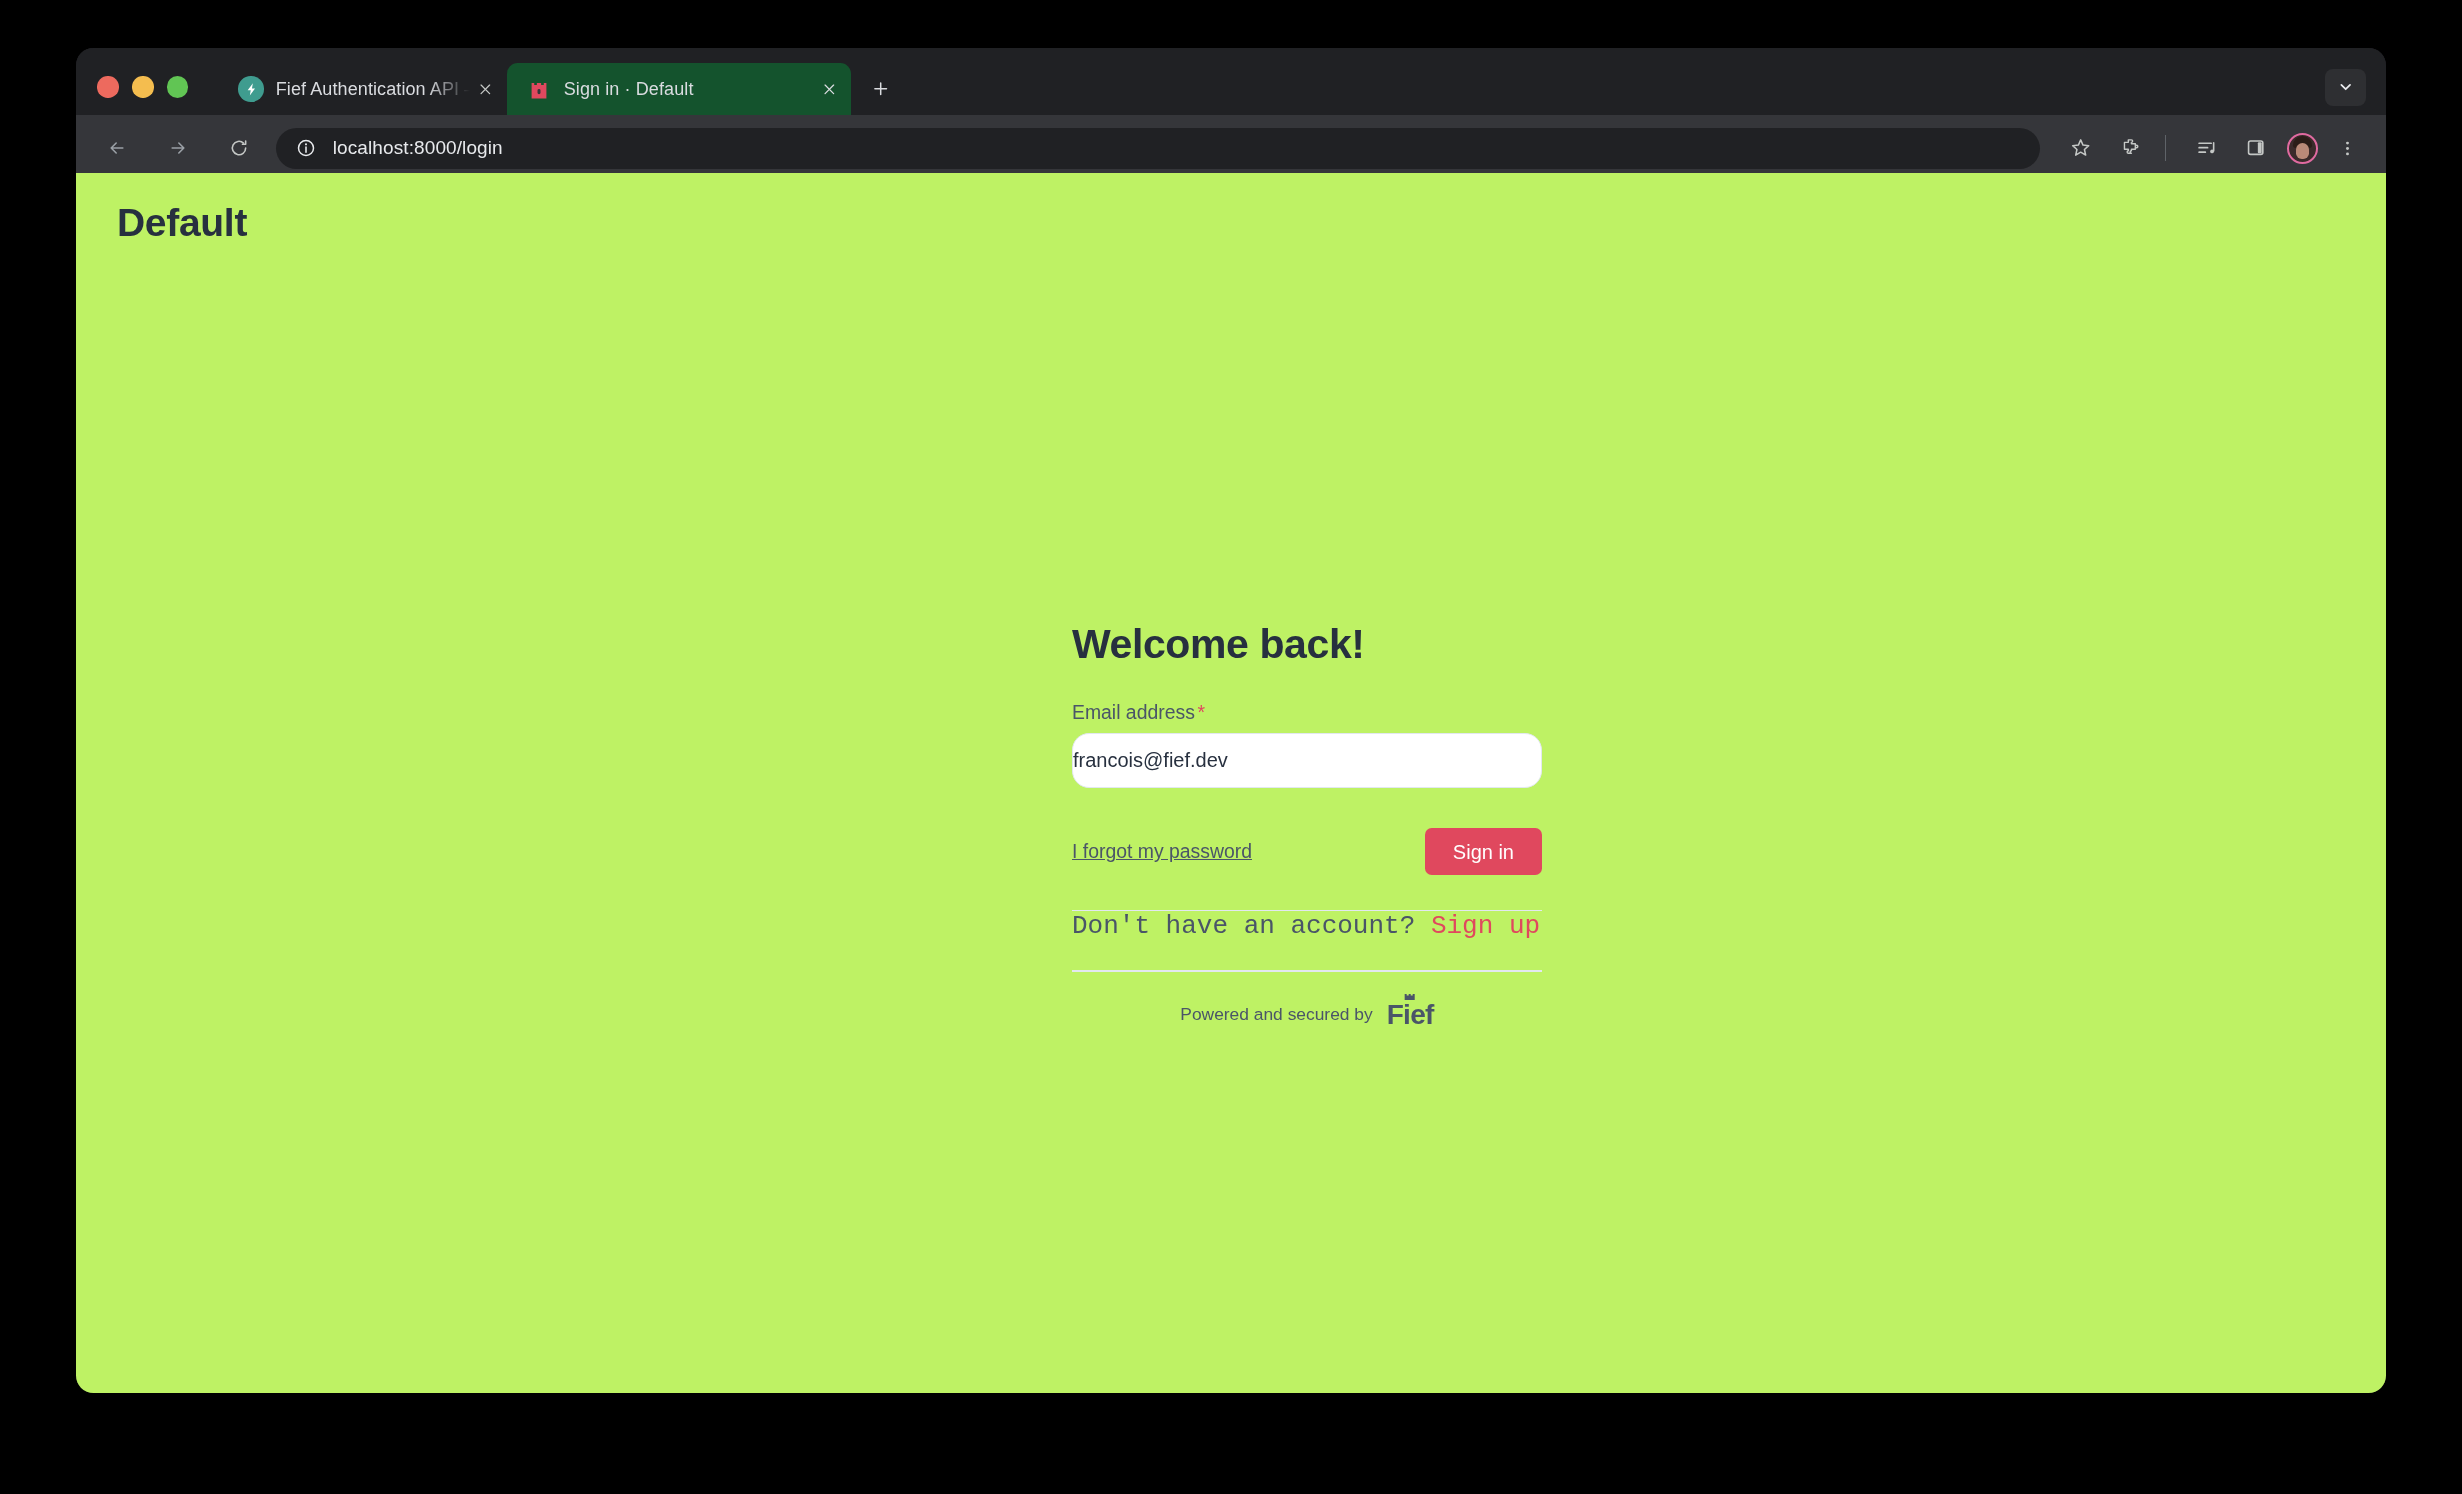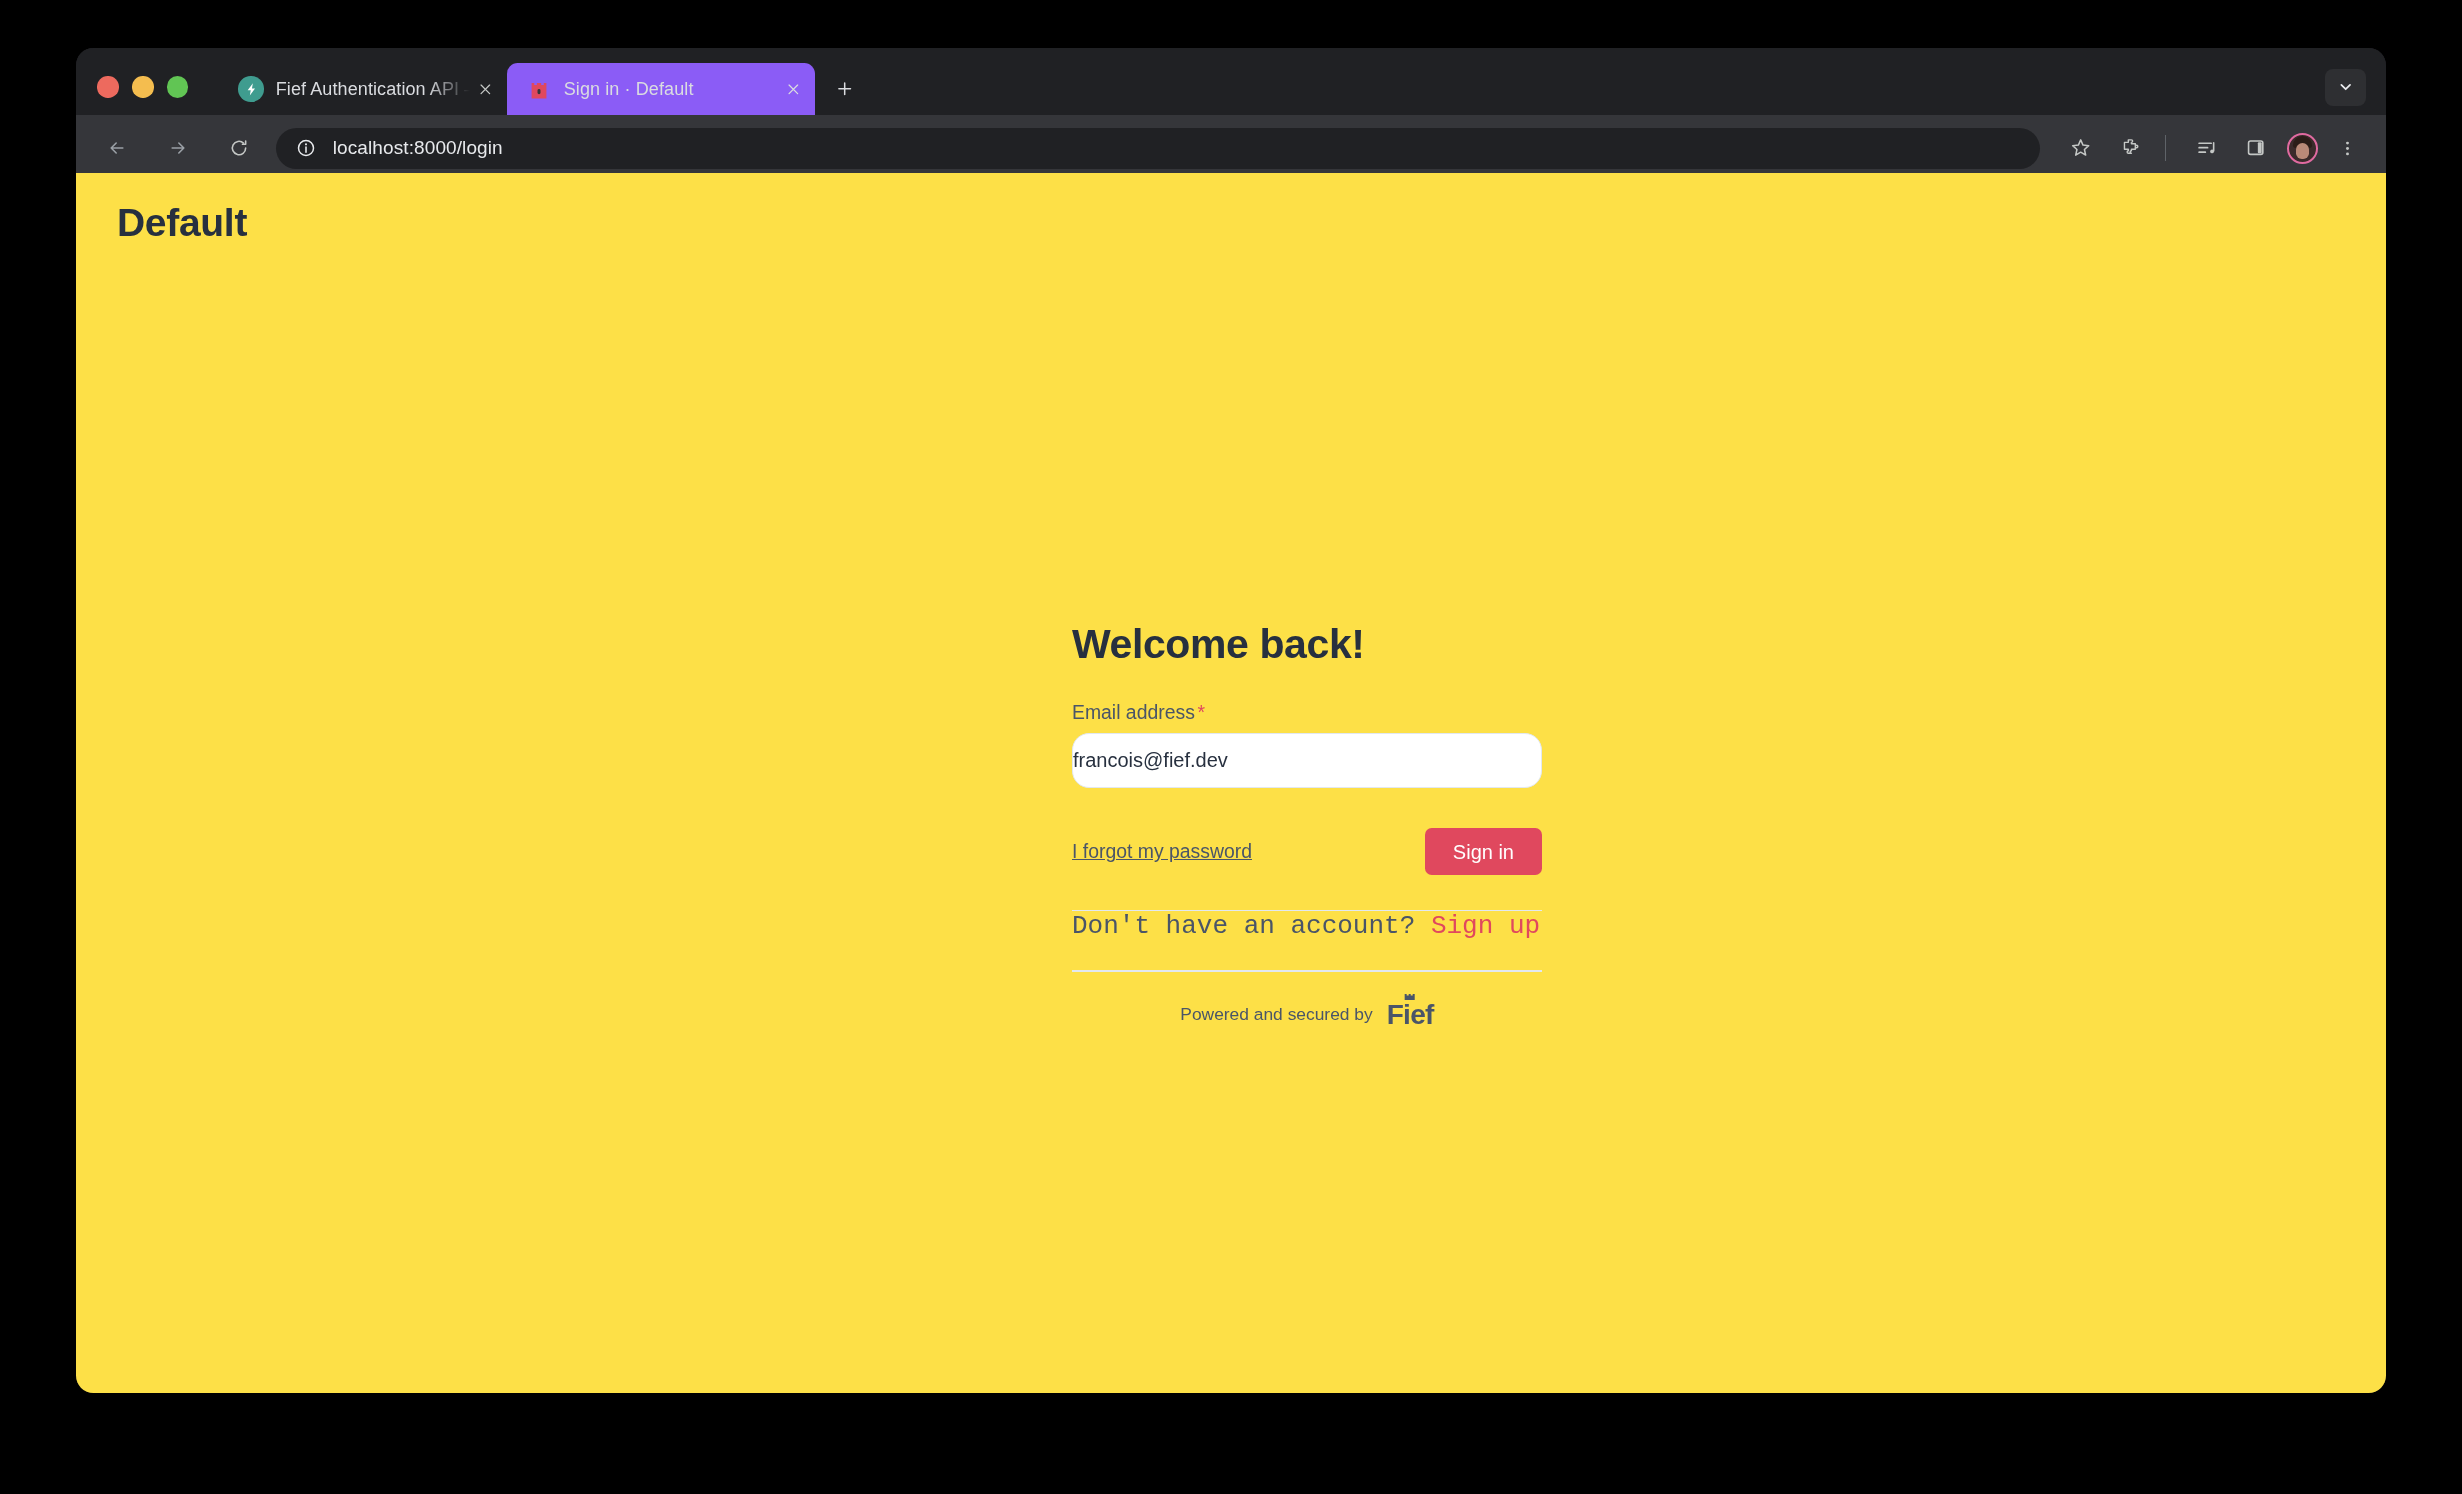--- a/index.html
+++ b/index.html
@@ -52,22 +52,22 @@
   .tab {
     height: 52px;
     display: flex;
     align-items: center;
     padding: 0 8px 0 19px;
     position: relative;
     min-width: 0;
   }
   .tab-inactive { width: 288px; }
   .tab-active {
-    width: 308px;
-    background: #8b5cf6;
+    width: 344px;
+    background: #14532d;
     border-radius: 10.7px 10.7px 0 0;
   }
 
   .tab-favicon {
     width: 25.4px; height: 25.4px;
     flex: 0 0 auto;
     margin-right: 12px;
     display: flex; align-items: center; justify-content: center;
   }
   .favicon-swagger {
@@ -191,21 +191,21 @@
   }
   .avatar .face {
     position: absolute; left: 7.4px; top: 8.7px;
     width: 13.4px; height: 16px; border-radius: 6.7px 6.7px 6px 6px;
     background: #b98a78;
   }
 
   
   .page {
     flex: 1 1 auto;
-    background: #fde047;
+    background: #bef264;
     position: relative;
     overflow: hidden;
   }
 
   .page-brand-title {
     position: absolute;
     left: 41px;
     top: 28px;
     font-size: 39px;
     font-weight: 700;

